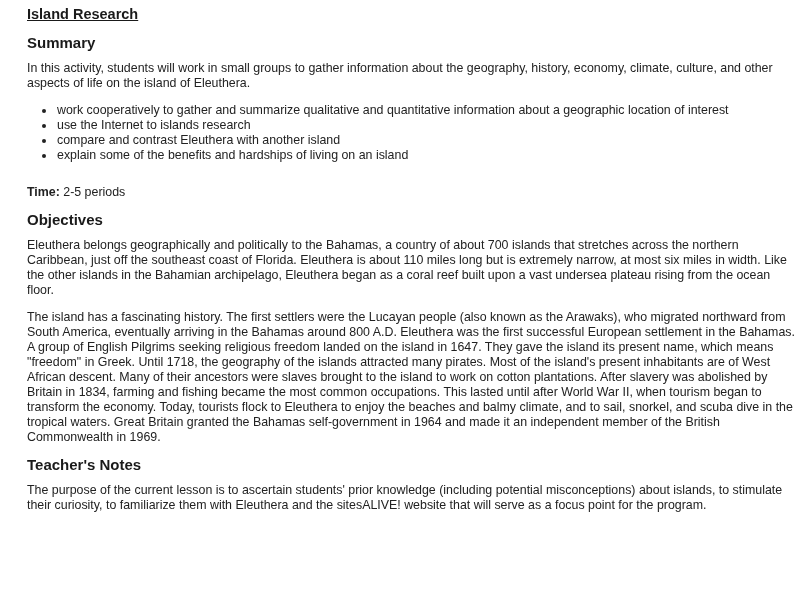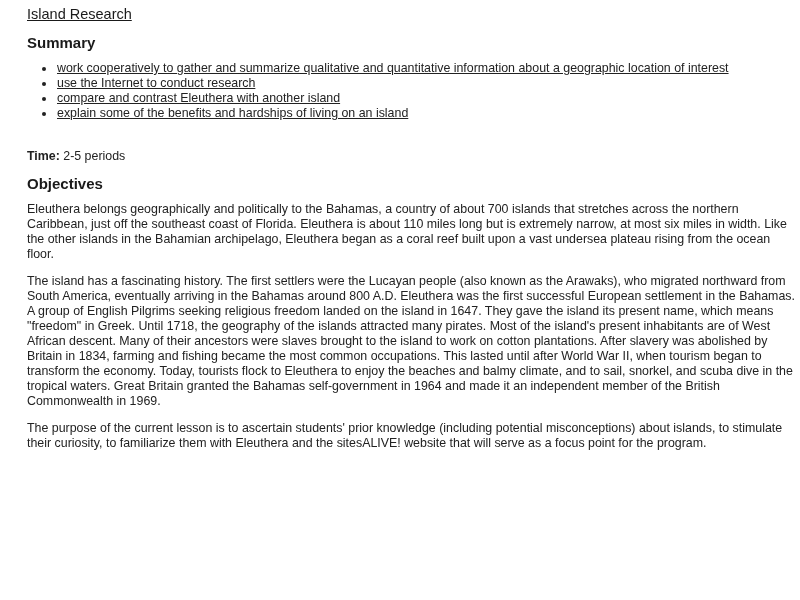--- a/index.html
+++ b/index.html
@@ -17,41 +17,40 @@
       line-height: 15px;
     }
     .page {
       position: absolute;
       left: 27px;
       top: 6px;
       width: 772px;
     }
     .title {
       font-size: 14.5px;
-      font-weight: normal;
+      font-weight: bold;
       text-decoration: underline;
       margin: 0 0 12px 0;
       line-height: 17px;
       color: #1a1a1a;
     }
     h3 {
       font-size: 15px;
       font-weight: bold;
       margin: 0 0 11px 0;
       line-height: 15px;
       color: #1a1a1a;
     }
     p {
       margin: 0 0 12px 0;
     }
     ul {
-      margin: 0 0 28px 0;
+      margin: 0 0 22px 0;
       padding-left: 30px;
       list-style: none;
-      text-decoration: underline;
     }
     ul li {
       position: relative;
       line-height: 15px;
     }
     ul li::before {
       content: "";
       position: absolute;
       left: -15px;
       top: 6px;
@@ -63,35 +62,37 @@
     .time-label { font-weight: bold; }
   </style>
 </head>
 <body>
 
 <div class="page">
   <div class="title">Island Research</div>
 
   <section>
     <h3>Summary</h3>
+    <p>In this activity, students will work in small groups to gather information about the geography, history, economy, climate, culture, and other aspects of life on the island of Eleuthera.</p>
   </section>
 
   <section>
     <ul>
       <li>work cooperatively to gather and summarize qualitative and quantitative information about a geographic location of interest</li>
-      <li>use the Internet to conduct research</li>
+      <li>use the Internet to islands research</li>
       <li>compare and contrast Eleuthera with another island</li>
       <li>explain some of the benefits and hardships of living on an island</li>
     </ul>
   </section>
 
   <p><span class="time-label">Time:</span><span> 2-5 periods</span></p>
 
   <section>
     <h3>Objectives</h3>
     <p>Eleuthera belongs geographically and politically to the Bahamas, a country of about 700 islands that stretches across the northern Caribbean, just off the southeast coast of Florida. Eleuthera is about 110 miles long but is extremely narrow, at most six miles in width. Like the other islands in the Bahamian archipelago, Eleuthera began as a coral reef built upon a vast undersea plateau rising from the ocean floor.</p>
     <p>The island has a fascinating history. The first settlers were the Lucayan people (also known as the Arawaks), who migrated northward from South America, eventually arriving in the Bahamas around 800 A.D. Eleuthera was the first successful European settlement in the Bahamas. A group of English Pilgrims seeking religious freedom landed on the island in 1647. They gave the island its present name, which means "freedom" in Greek. Until 1718, the geography of the islands attracted many pirates. Most of the island's present inhabitants are of West African descent. Many of their ancestors were slaves brought to the island to work on cotton plantations. After slavery was abolished by Britain in 1834, farming and fishing became the most common occupations. This lasted until after World War II, when tourism began to transform the economy. Today, tourists flock to Eleuthera to enjoy the beaches and balmy climate, and to sail, snorkel, and scuba dive in the tropical waters. Great Britain granted the Bahamas self-government in 1964 and made it an independent member of the British Commonwealth in 1969.</p>
   </section>
 
   <section>
+    <h3>Teacher's Notes</h3>
     <p>The purpose of the current lesson is to ascertain students' prior knowledge (including potential misconceptions) about islands, to stimulate their curiosity, to familiarize them with Eleuthera and the sitesALIVE! website that will serve as a focus point for the program.</p>
   </section>
 </div>
 
 </body></html>

